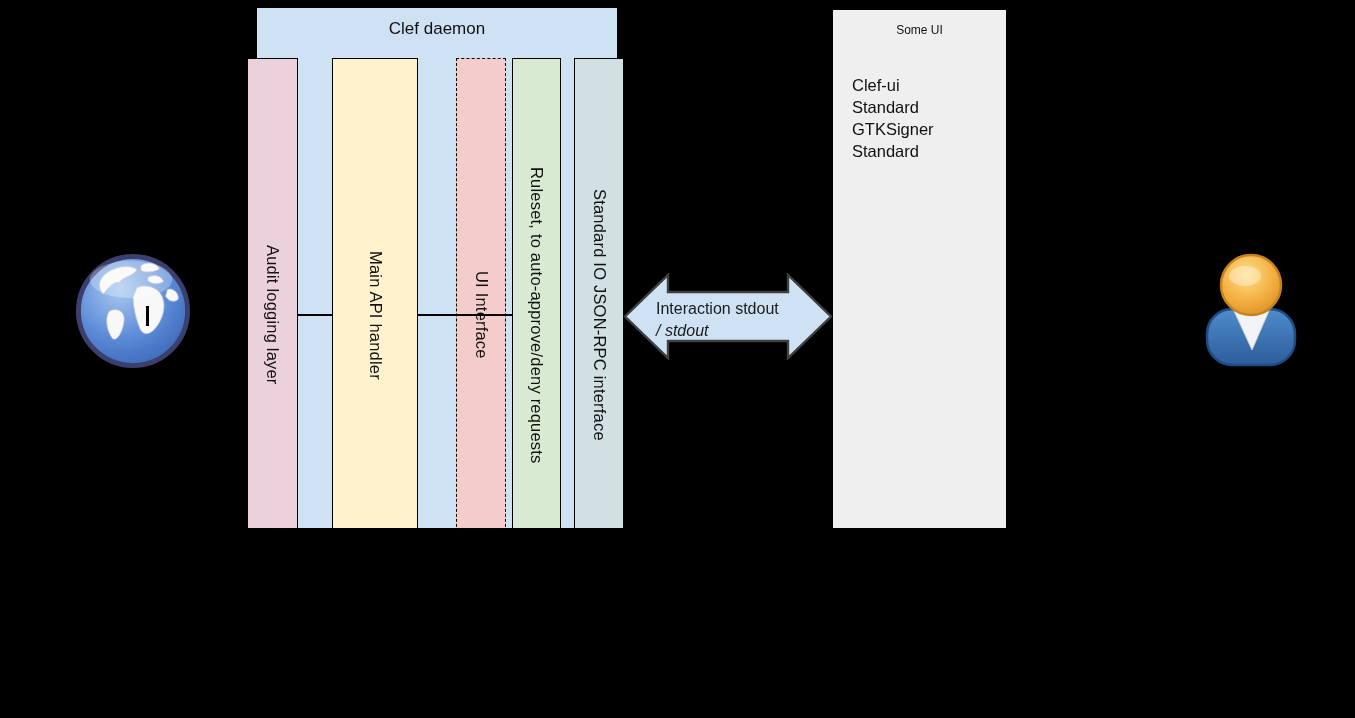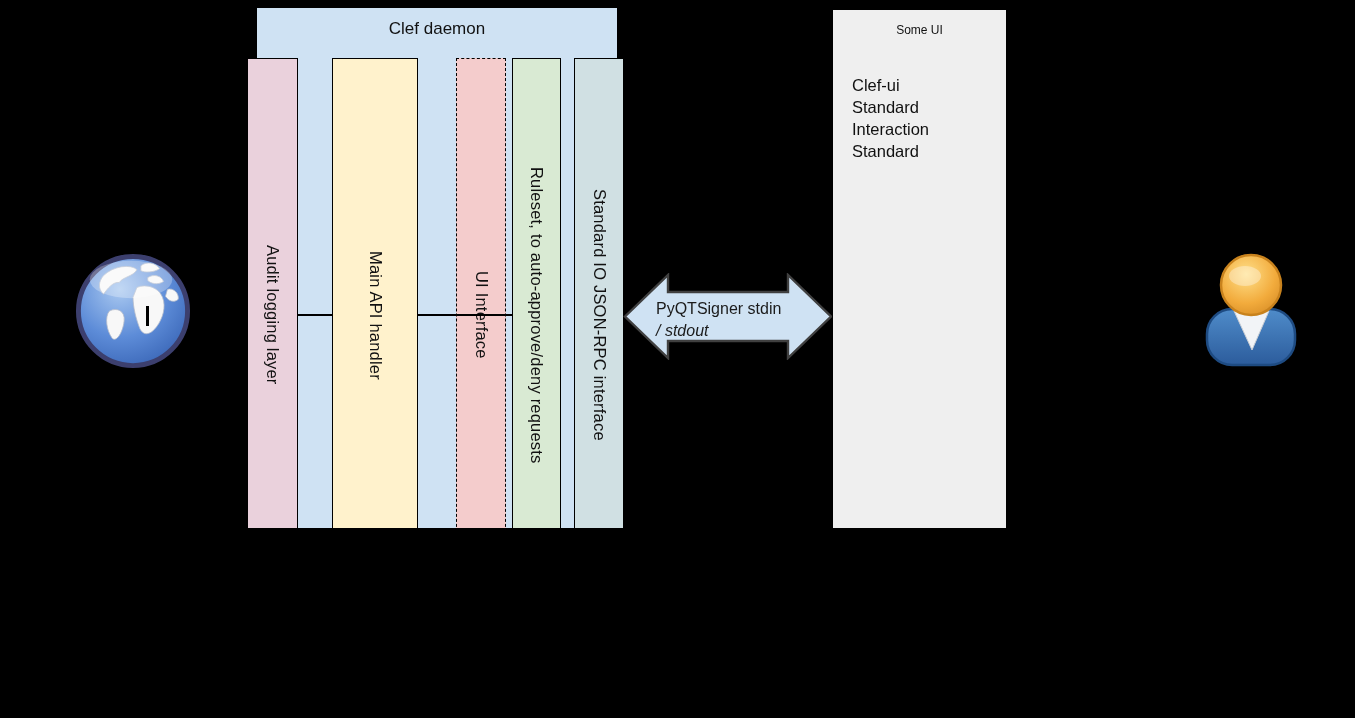--- a/index.html
+++ b/index.html
@@ -108,30 +108,30 @@
       <ellipse cx="58" cy="30" rx="42" ry="19" fill="#ffffff" opacity="0.28"></ellipse>
     </svg>
   </div>
 
   <div class="conn globe-tick"></div>
 
   <div class="arrow arrow-left">
     <svg width="210" height="87" viewBox="0 0 210 87">
       <polygon points="2,43.5 45,2 45,19 165,19 165,2 208,43.5 165,85 165,68 45,68 45,85" fill="#cfe2f3" stroke="#404040" stroke-width="2.4" stroke-linejoin="miter"></polygon>
     </svg>
-    <div class="arrow-label al-l1">PyQTSigner stdin</div>
+    <div class="arrow-label al-l1">Interaction stdout</div>
     <div class="arrow-label al-l2">/ stdout</div>
   </div>
 
   <div class="someui-box">
     <div class="someui-title">Some UI</div>
     <ul class="someui-list">
       <li>Clef-ui</li>
       <li>Standard</li>
-      <li>Interaction</li>
+      <li>GTKSigner</li>
       <li>Standard</li>
     </ul>
   </div>
 
 
   <div class="person-wrap">
     <svg width="92" height="115" viewBox="0 0 92 115">
       <defs>
         <radialGradient id="headGrad" cx="42%" cy="32%" r="75%">
           <stop offset="0%" stop-color="#ffe08a"></stop>

